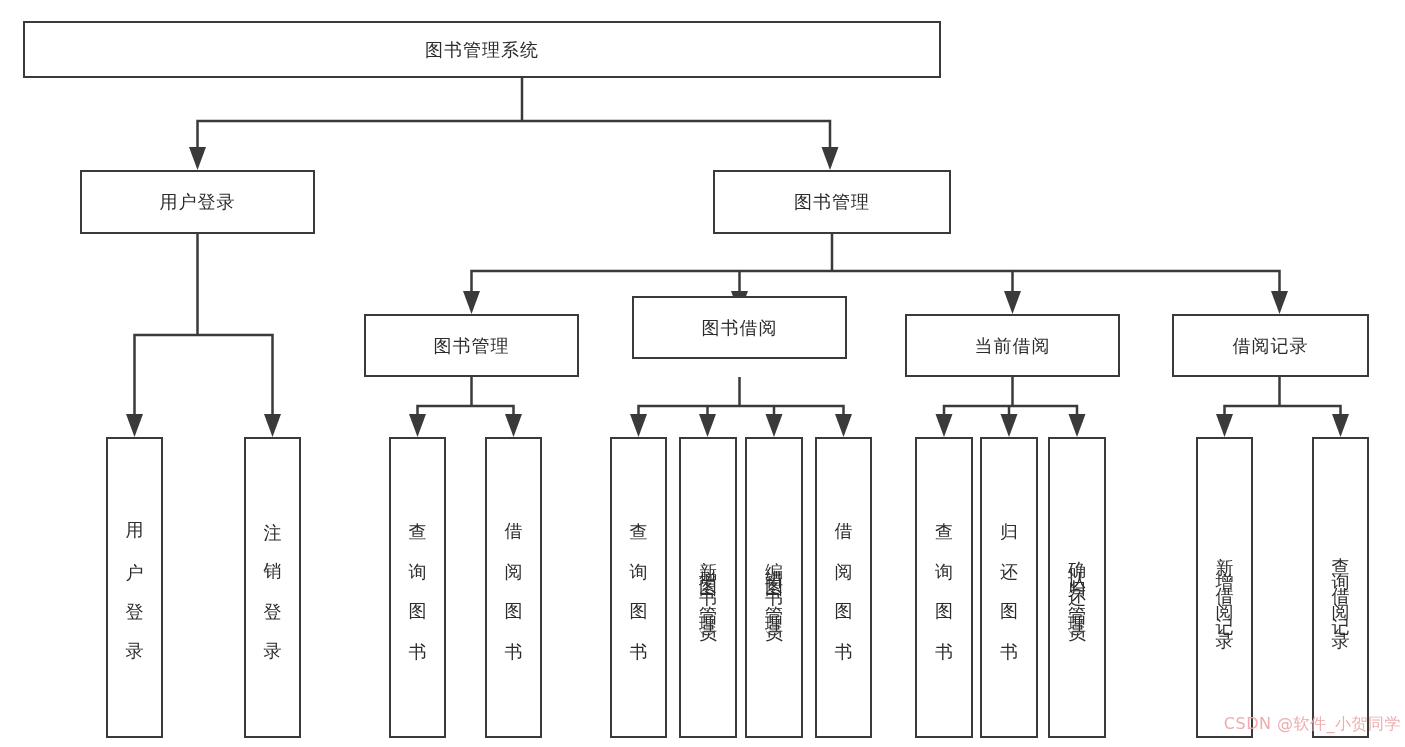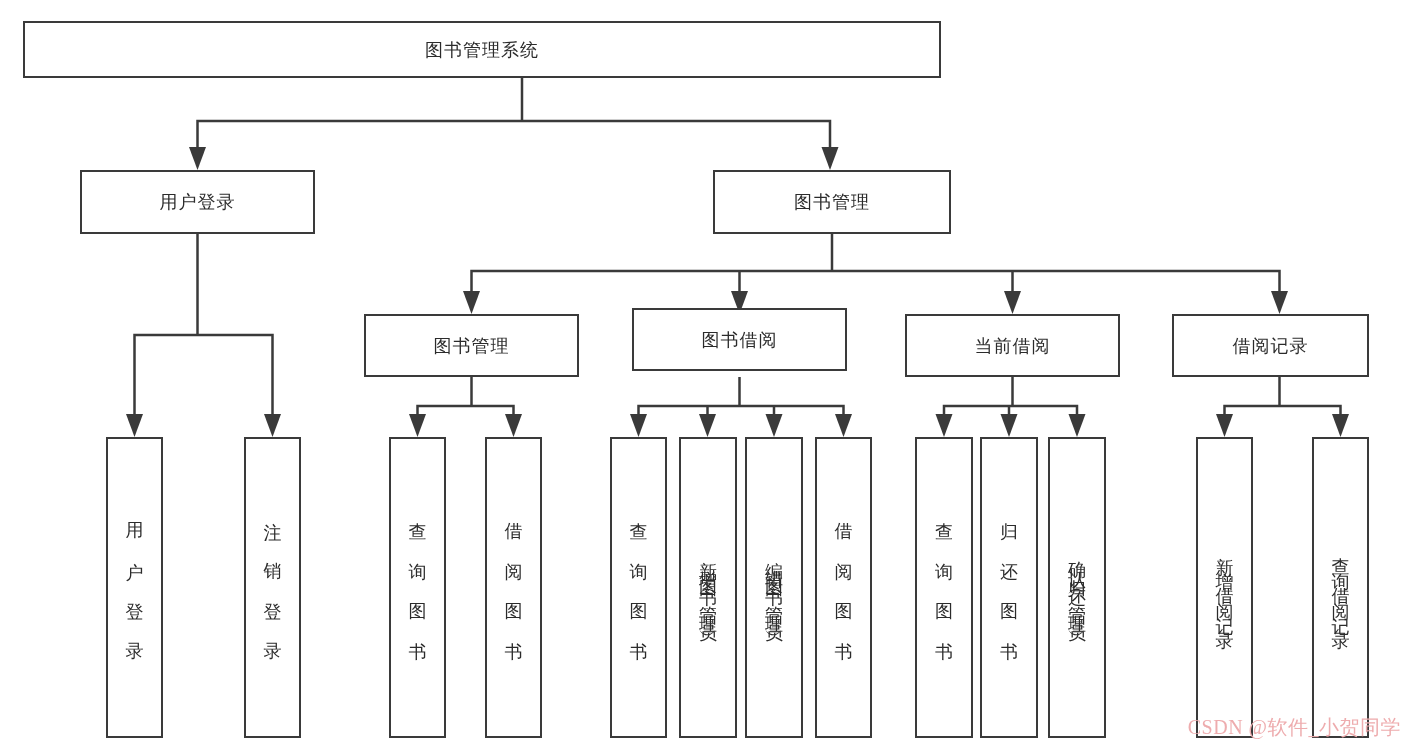--- a/index.html
+++ b/index.html
@@ -15,23 +15,22 @@
   .box {
     position:absolute; border:2.5px solid var(--box-border,#3a3a3a);
     background:#ffffff; color:var(--text,#2b2b2b);
     display:flex; align-items:center; justify-content:center;
     font-size:18px; line-height:1; z-index:2;
   }
   .h-box { letter-spacing:1px; }
   .v-text { writing-mode:vertical-rl; text-orientation:mixed; }
   .watermark {
     position:absolute; top:714px; right:4px; z-index:3;
-    color:var(--watermark,#eeacae); font-size:20px; letter-spacing:0.5px;
+    color:var(--watermark,#eeacae); font-size:16px; letter-spacing:0.5px;
     white-space:nowrap;
-    font-family:Liberation Serif, serif;
   }
 </style>
 </head>
 <body>
 
 <div class="canvas">
 
   <svg class="connectors" viewBox="0 0 1405 747" aria-hidden="true">
     <g>
 
@@ -81,21 +80,21 @@
       <polygon points="1332,414 1349,414 1340.5,437"></polygon>
     </g>
   </svg>
 
   <div class="box h-box" style="left:23px;top:21px;width:918px;height:57px">图书管理系统</div>
 
   <div class="box h-box" style="left:80px;top:170px;width:235px;height:64px">用户登录</div>
   <div class="box h-box" style="left:713px;top:170px;width:238px;height:64px">图书管理</div>
 
   <div class="box h-box" style="left:364px;top:314px;width:215px;height:63px">图书管理</div>
-  <div class="box h-box" style="left:632px;top:308px;width:215px;height:63px">图书借阅</div>
+  <div class="box h-box" style="left:632px;top:296px;width:215px;height:63px">图书借阅</div>
   <div class="box h-box" style="left:905px;top:314px;width:215px;height:63px">当前借阅</div>
   <div class="box h-box" style="left:1172px;top:314px;width:197px;height:63px">借阅记录</div>
 
   <div class="box v-text" style="left: 106px; top: 437px; width: 57px; height: 301px; letter-spacing: 40px;">用户登录</div>
   <div class="box v-text" style="left: 244px; top: 437px; width: 57px; height: 301px; letter-spacing: 40px;">注销登录</div>
 
   <div class="box v-text" style="left: 389px; top: 437px; width: 57px; height: 301px; letter-spacing: 40px;">查询图书</div>
   <div class="box v-text" style="left: 485px; top: 437px; width: 57px; height: 301px; letter-spacing: 40px;">借阅图书</div>
 
   <div class="box v-text" style="left: 610px; top: 437px; width: 57px; height: 301px; letter-spacing: 40px;">查询图书</div>

